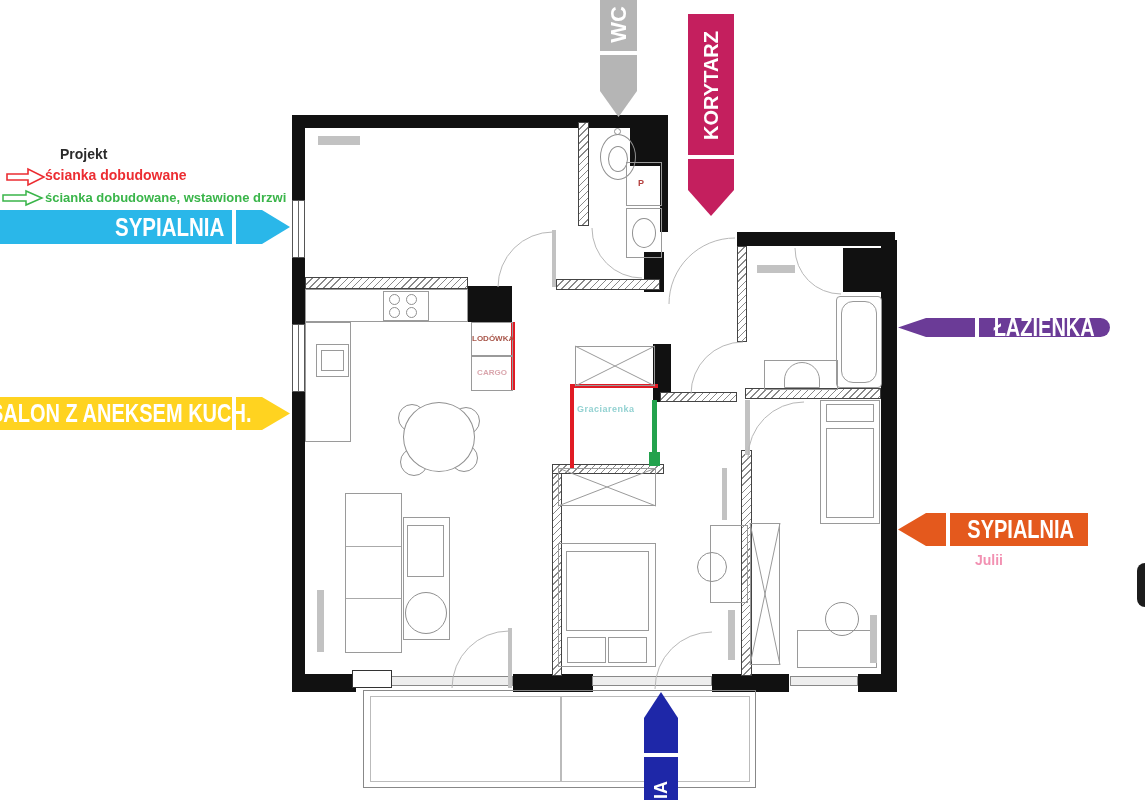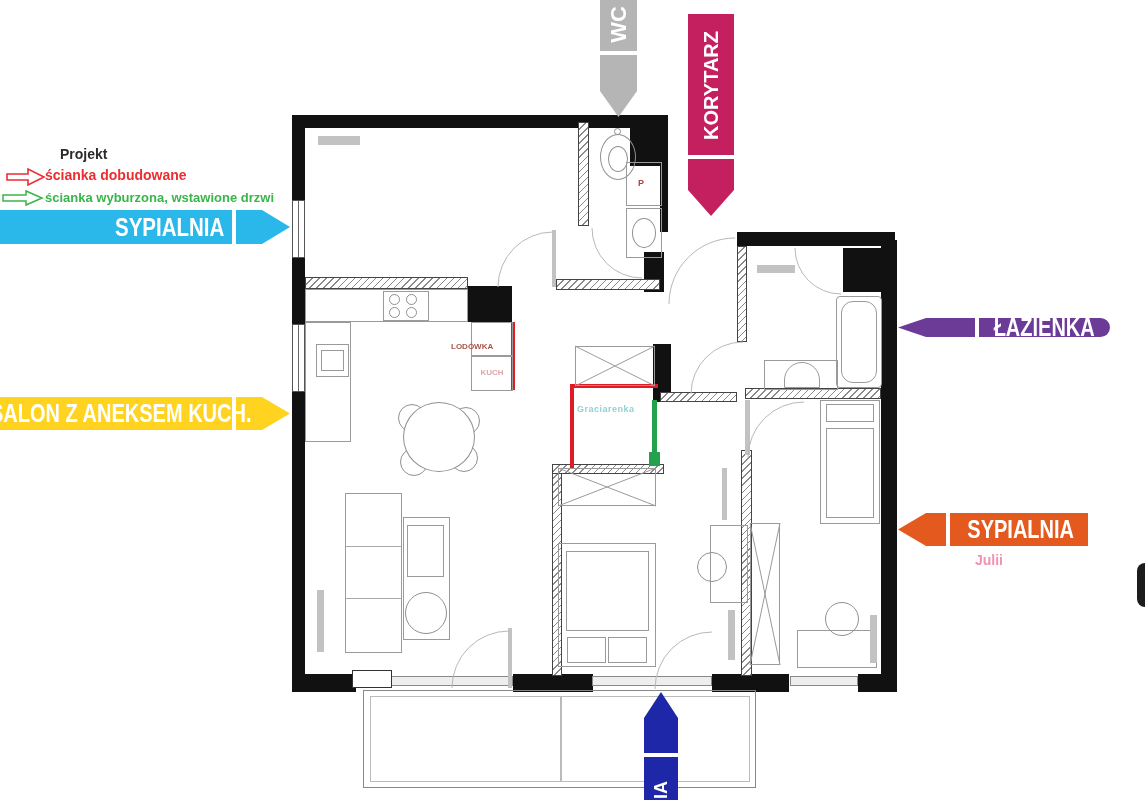--- a/index.html
+++ b/index.html
@@ -40,21 +40,21 @@
 <div id="stage">
 
   <div class="ptxt" style="left:60px;top:146px;font-size:14px;color:#2b2b2b">Projekt</div>
   <svg width="42" height="20" style="left:5px;top:167px">
     <path d="M2 7 H23 V2 L39 10 L23 18 V13 H2 Z" fill="none" stroke-width="1.6" stroke="#ec2d32"></path>
   </svg>
   <div class="ptxt" style="left: 45px; top: 167px; font-size: 14px; color: rgb(236, 45, 50);">ścianka dobudowane</div>
   <svg width="44" height="18" style="left:1px;top:189px">
     <path d="M2 6 H25 V2 L41 9 L25 16 V12 H2 Z" fill="none" stroke-width="1.5" stroke="#3ab54a"></path>
   </svg>
-  <div class="ptxt" style="left: 45px; top: 190px; font-size: 13px; color: rgb(58, 181, 74);">ścianka wyburzona, wstawione drzwi</div>
+  <div class="ptxt" style="left: 45px; top: 190px; font-size: 13px; color: rgb(58, 181, 74);">ścianka dobudowane, wstawione drzwi</div>
 
   <i class="w" style="left:292px;top:115px;width:376px;height:13px"></i>
   <i class="w" style="left:660px;top:118px;width:8px;height:114px"></i>
   <i class="w" style="left:737px;top:232px;width:158px;height:14px"></i>
   <i class="w" style="left:843px;top:248px;width:54px;height:44px"></i>
   <i class="w" style="left:881px;top:240px;width:16px;height:450px"></i>
   <i class="w" style="left:292px;top:115px;width:13px;height:85px"></i>
   <i class="w" style="left:292px;top:256px;width:13px;height:68px"></i>
   <i class="w" style="left:292px;top:390px;width:13px;height:286px"></i>
   <i class="w" style="left:292px;top:674px;width:64px;height:18px"></i>
@@ -160,22 +160,22 @@
     </g>
     <g stroke="#9a9a9a" fill="none" stroke-width="1">
       <path d="M 575 346 L 655 386 M 575 386 L 655 346"></path>
       <path d="M 558 468 L 656 506 M 558 506 L 656 468"></path>
       <path d="M 750 523 L 780 665 M 750 665 L 780 523"></path>
     </g>
   </svg>
   <i class="ff" style="left:552px;top:230px;width:4px;height:57px"></i>
   <i class="ff" style="left:508px;top:628px;width:4px;height:60px"></i>
 
-  <div class="ptxt" style="left: 451px; top: 334px; width: 20px; text-align: center; font-size: 8px; color: rgb(168, 86, 74); margin-top: 8px;">LODÓWKA</div>
-  <div class="ptxt" style="left: 472px; top: 368px; width: 40px; text-align: center; font-size: 8px; color: rgb(218, 166, 173);">KUCH</div>
+  <div class="ptxt" style="left: 472px; top: 334px; width: 20px; text-align: center; font-size: 8px; color: rgb(168, 86, 74);">LODÓWKA</div>
+  <div class="ptxt" style="left: 472px; top: 368px; width: 40px; text-align: center; font-size: 8px; color: rgb(218, 166, 173);">CARGO</div>
   <div class="ptxt" style="left: 577px; top: 404px; font-size: 9px; letter-spacing: 0.5px; color: rgb(147, 210, 210);">Graciarenka</div>
   <div class="ptxt" style="left: 638px; top: 178px; font-size: 9px; color: rgb(180, 64, 62);">P</div>
 
   <div class="banner tip-down" style="left: 600px; top: 0px; width: 37px; height: 117px; background-color: rgb(181, 181, 181);">
     <div class="vlab" style="top:0;height:48px">
         <span class="vtext" style="font-size:22px">WC</span>
       </div>
     <div class="sep seph" style="top:51px"></div>
   </div>
 

